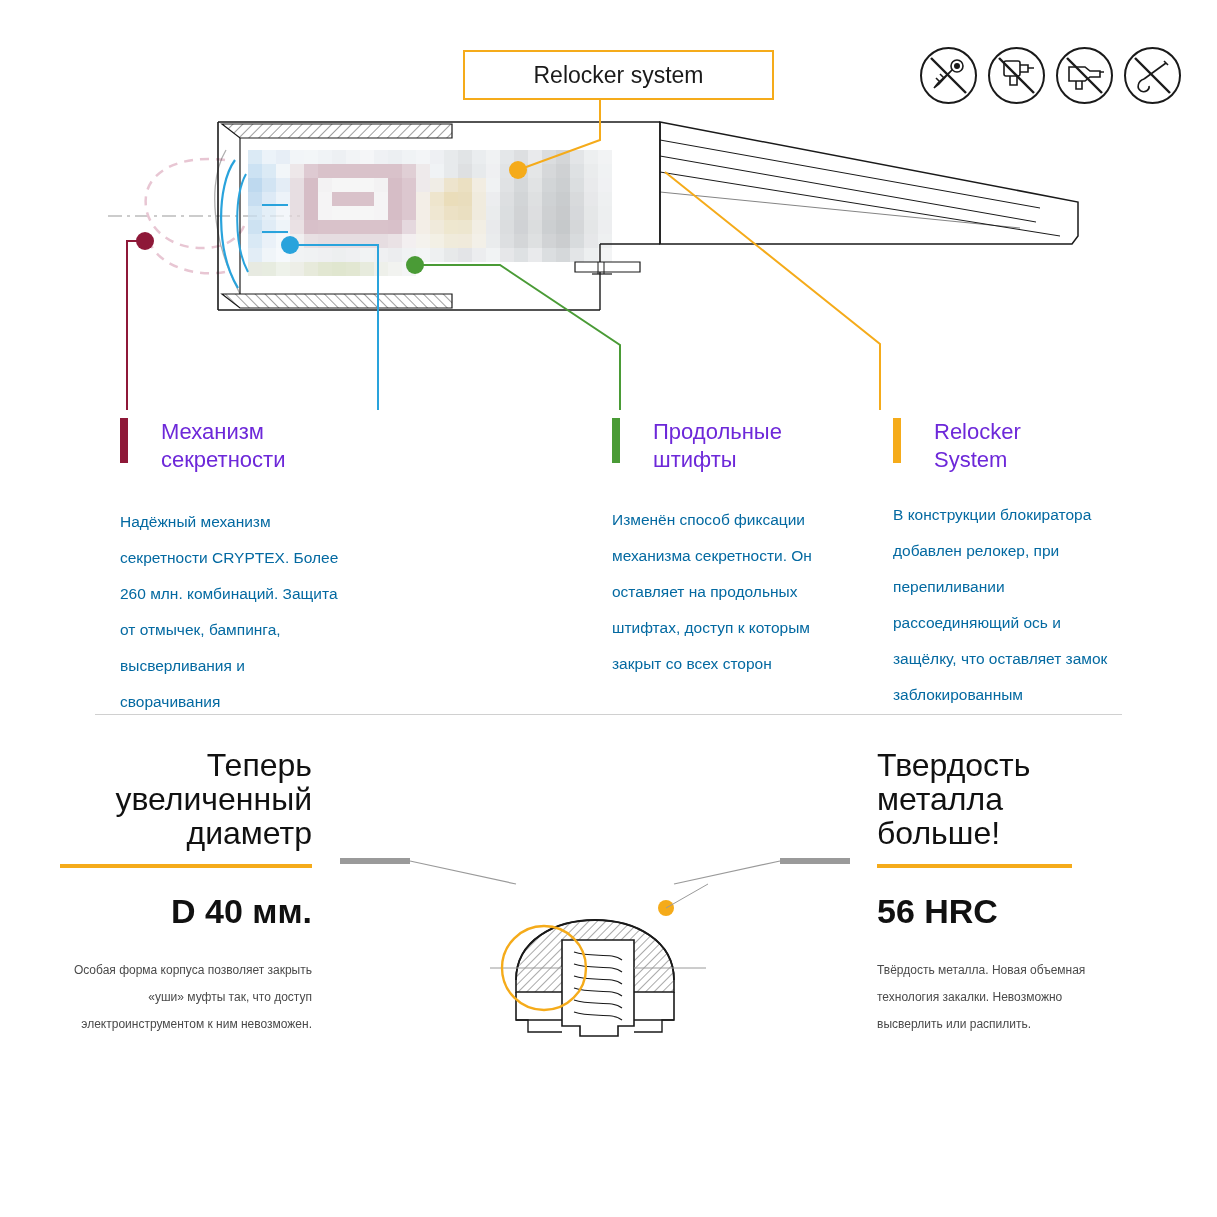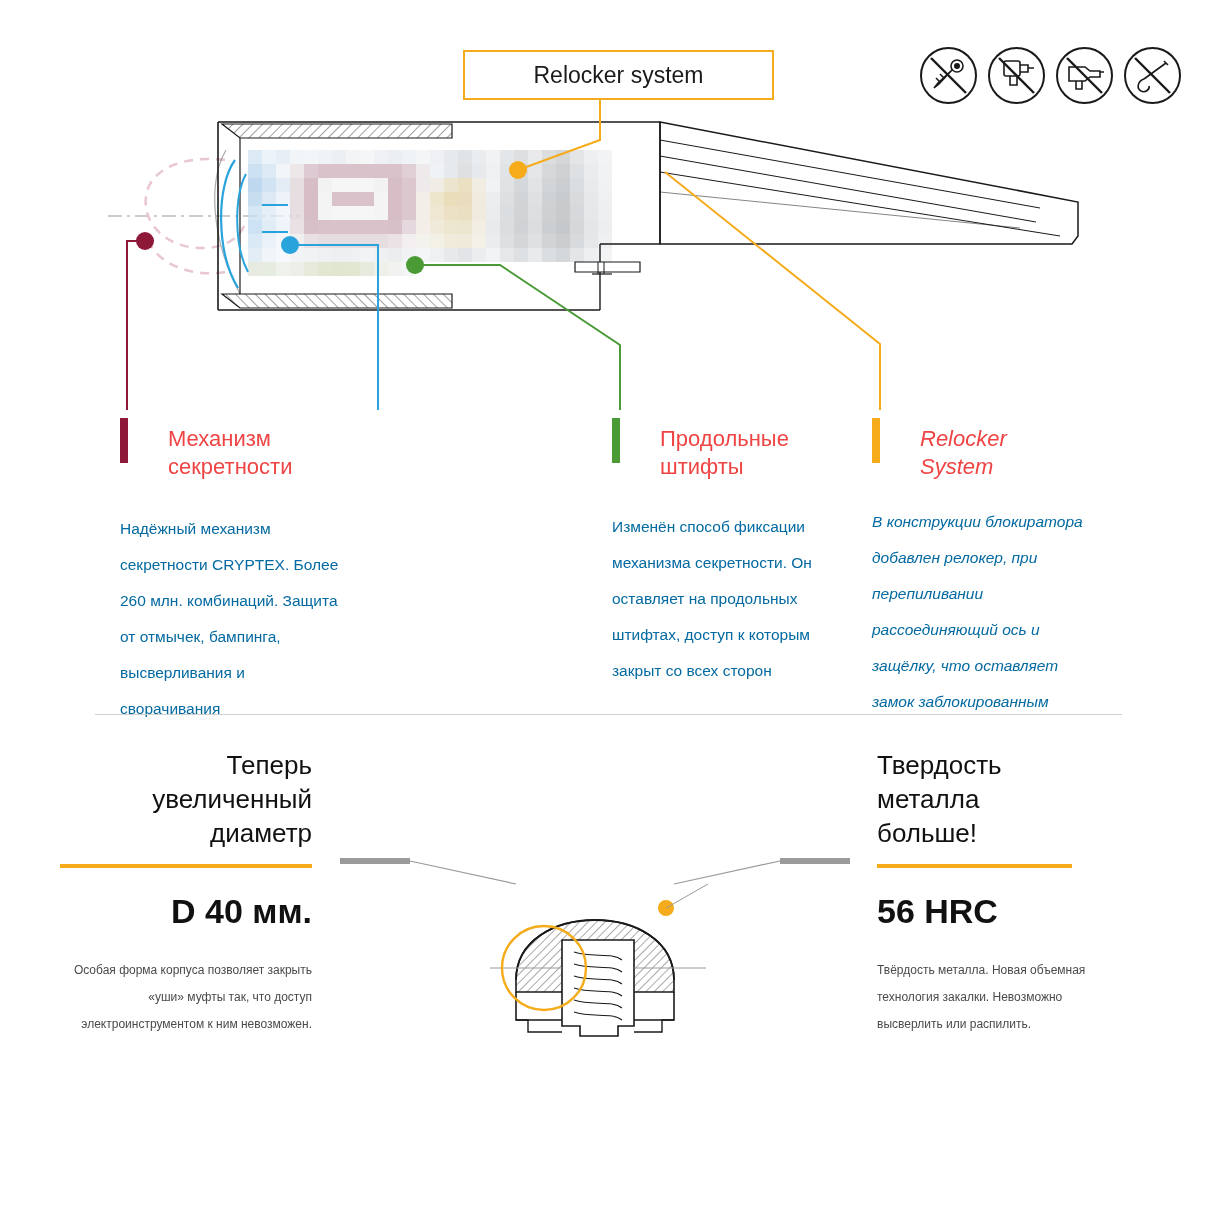--- a/index.html
+++ b/index.html
@@ -79,41 +79,41 @@
     top: 0;
   }
   .feature .bar {
     width: 8px;
     height: 45px;
     position: absolute;
     left: 0;
     top: 8px;
   }
   .feature h3 {
-    margin: 15px;
+    margin: 8px;
     padding: 0 0 0 0;
     font-size: 22px;
     font-weight: 400;
     line-height: 28px;
-    color: #ef4444;
+    color: #6d28d9;
   }
   .feature .head {
     padding-left: 33px;
     min-height: 62px;
   }
   .feature p {
     margin: 24px 0 0 0;
     font-size: 15.5px;
     line-height: 36px;
     color: #0369a1;
   }
   .f1 { left: 120px; width: 225px; }
   .f2 { left: 372px; width: 215px; }
   .f3 { left: 612px; width: 225px; }
-  .f4 { left: 872px; width: 230px; font-style: italic; }
+  .f4 { left: 893px; width: 230px; }
   .f1 p, .f2 p { margin-top: 24px; }
   .f3 p, .f4 p { margin-top: 17px; }
   .f3 .head, .f4 .head { }
   .f3 p { margin-top: 22px; }
 
   
   .divider {
     position: absolute;
     left: 95px;
     top: 714px;
@@ -132,21 +132,21 @@
   }
   .bottom-right {
     position: absolute;
     left: 877px;
     top: 748px;
     width: 250px;
     text-align: left;
   }
   .bottom h2, .bottom-left h2, .bottom-right h2 {
     margin: 0;
-    font-size: 26px;
+    font-size: 32px;
     line-height: 34px;
     font-weight: 400;
     color: #111;
   }
   .rule {
     height: 4px;
     background: #f5ab1a;
     margin: 14px 0 24px 0;
   }
   .bottom-left .rule { width: 252px; }

